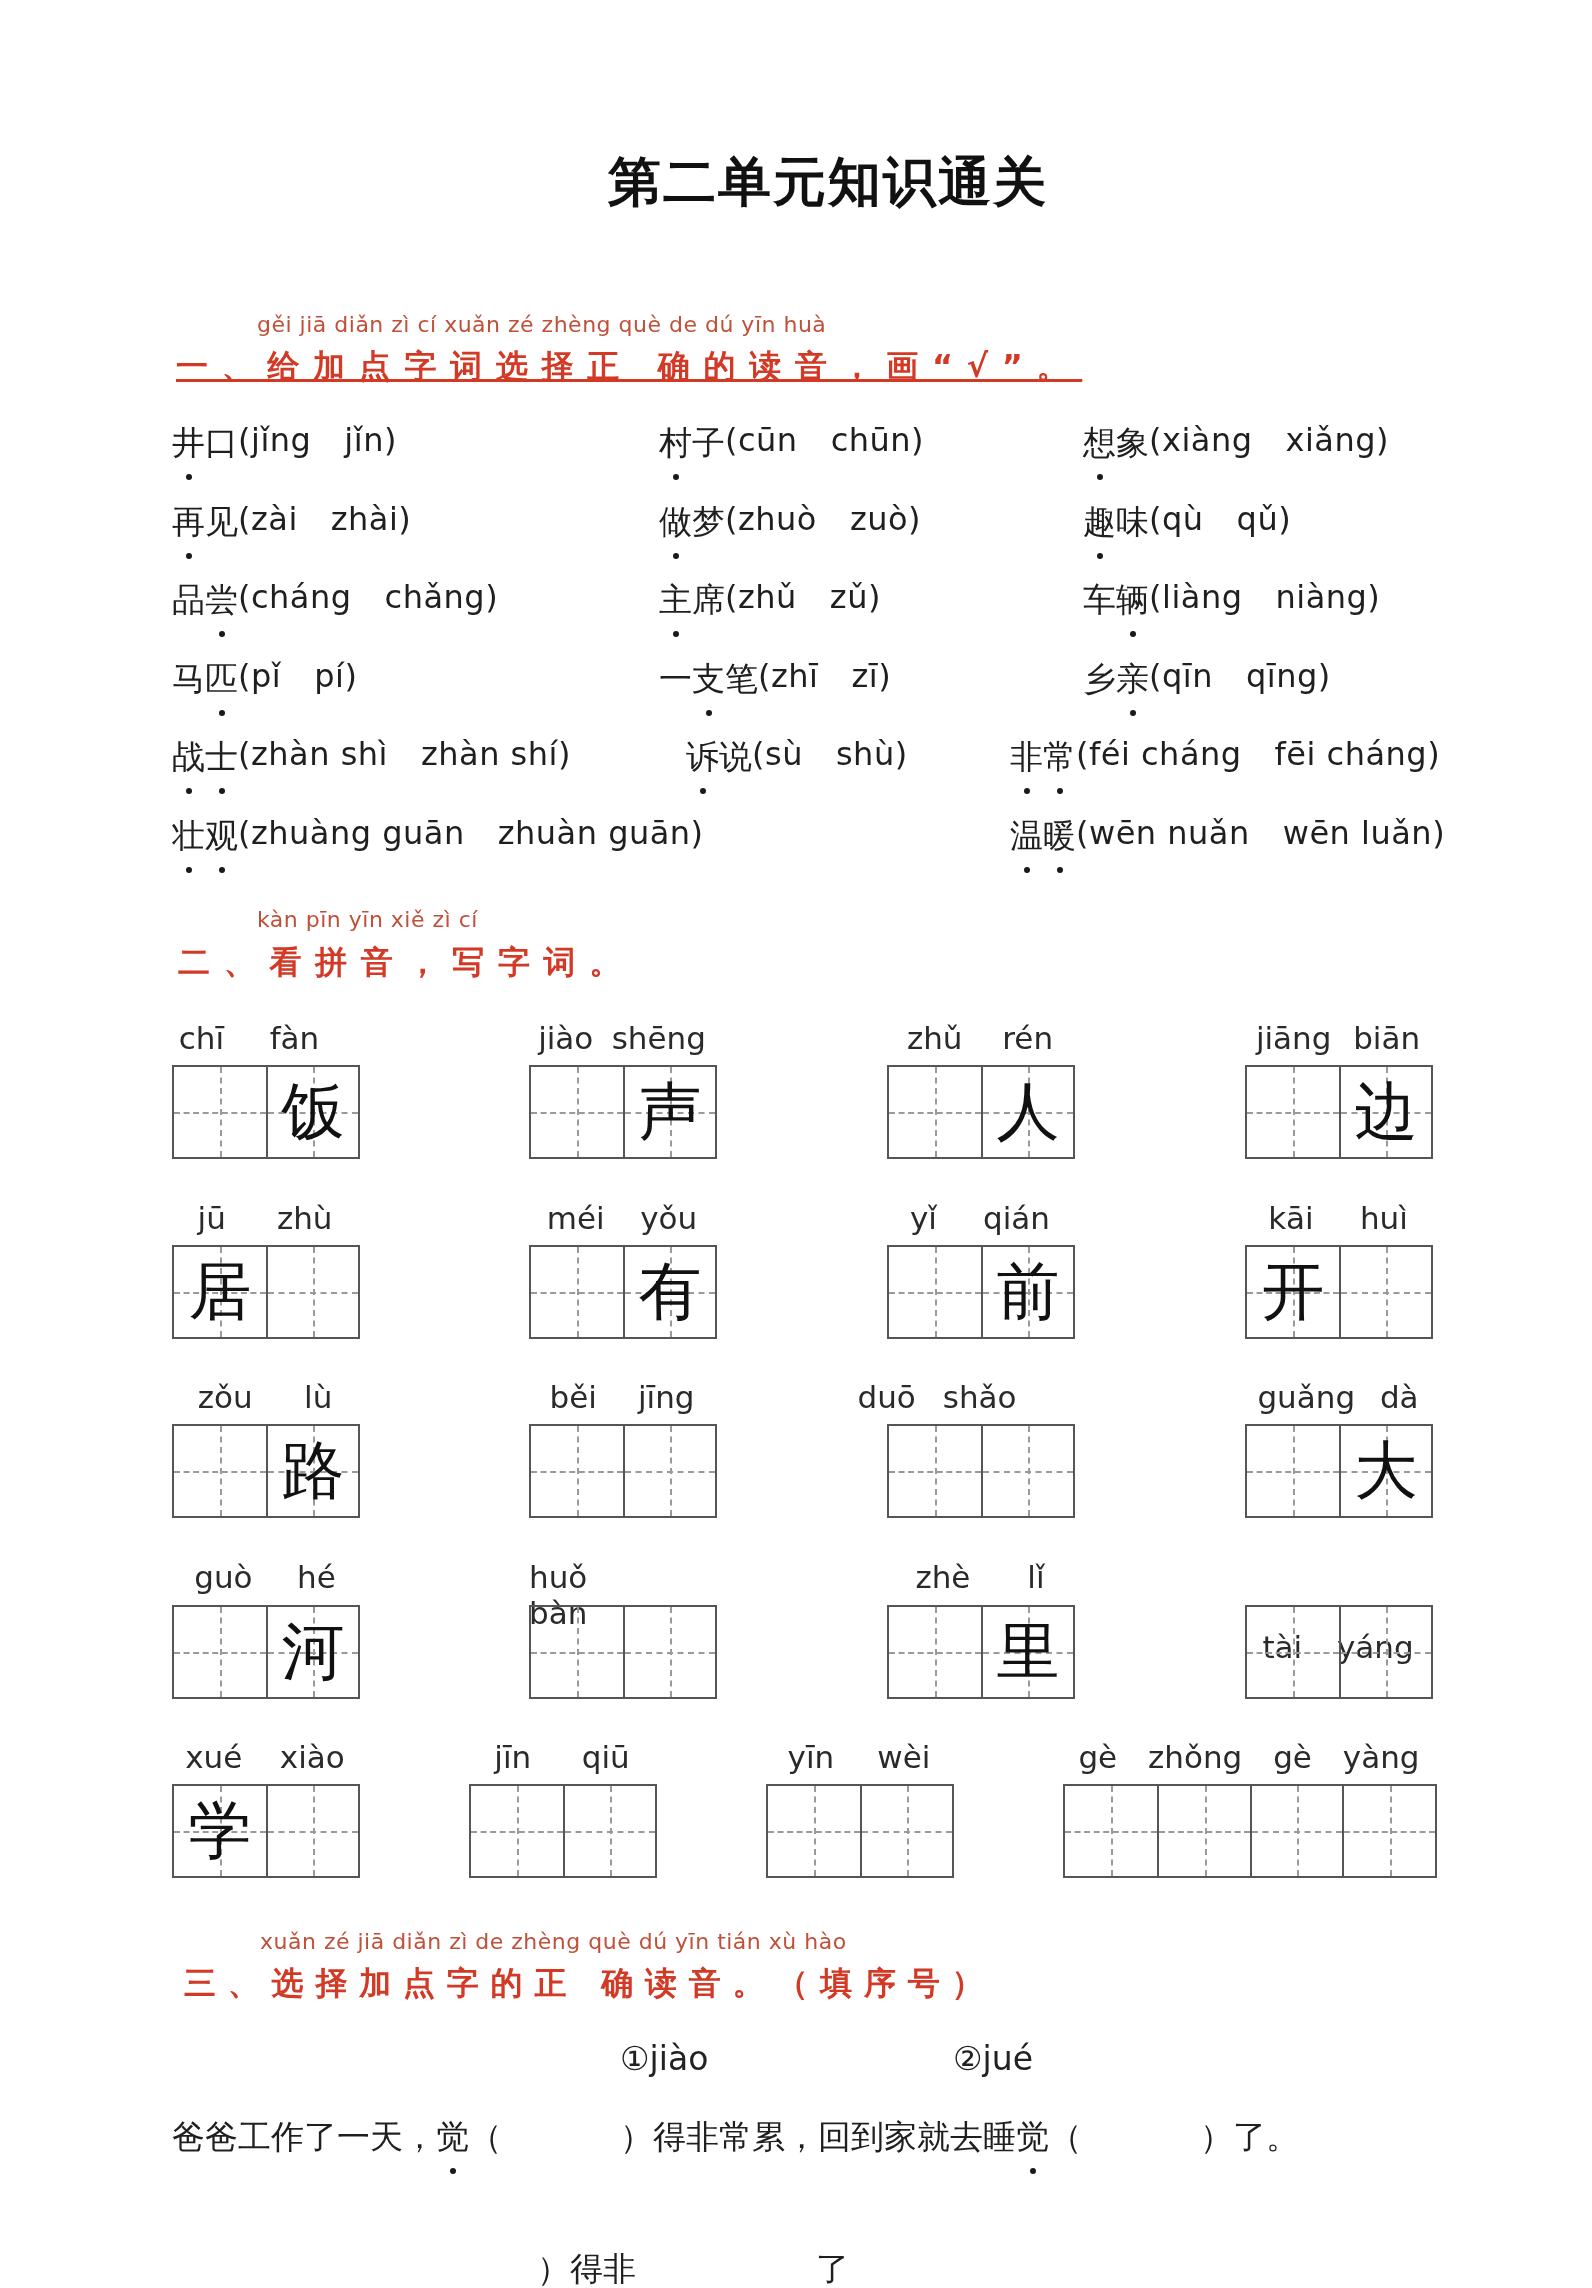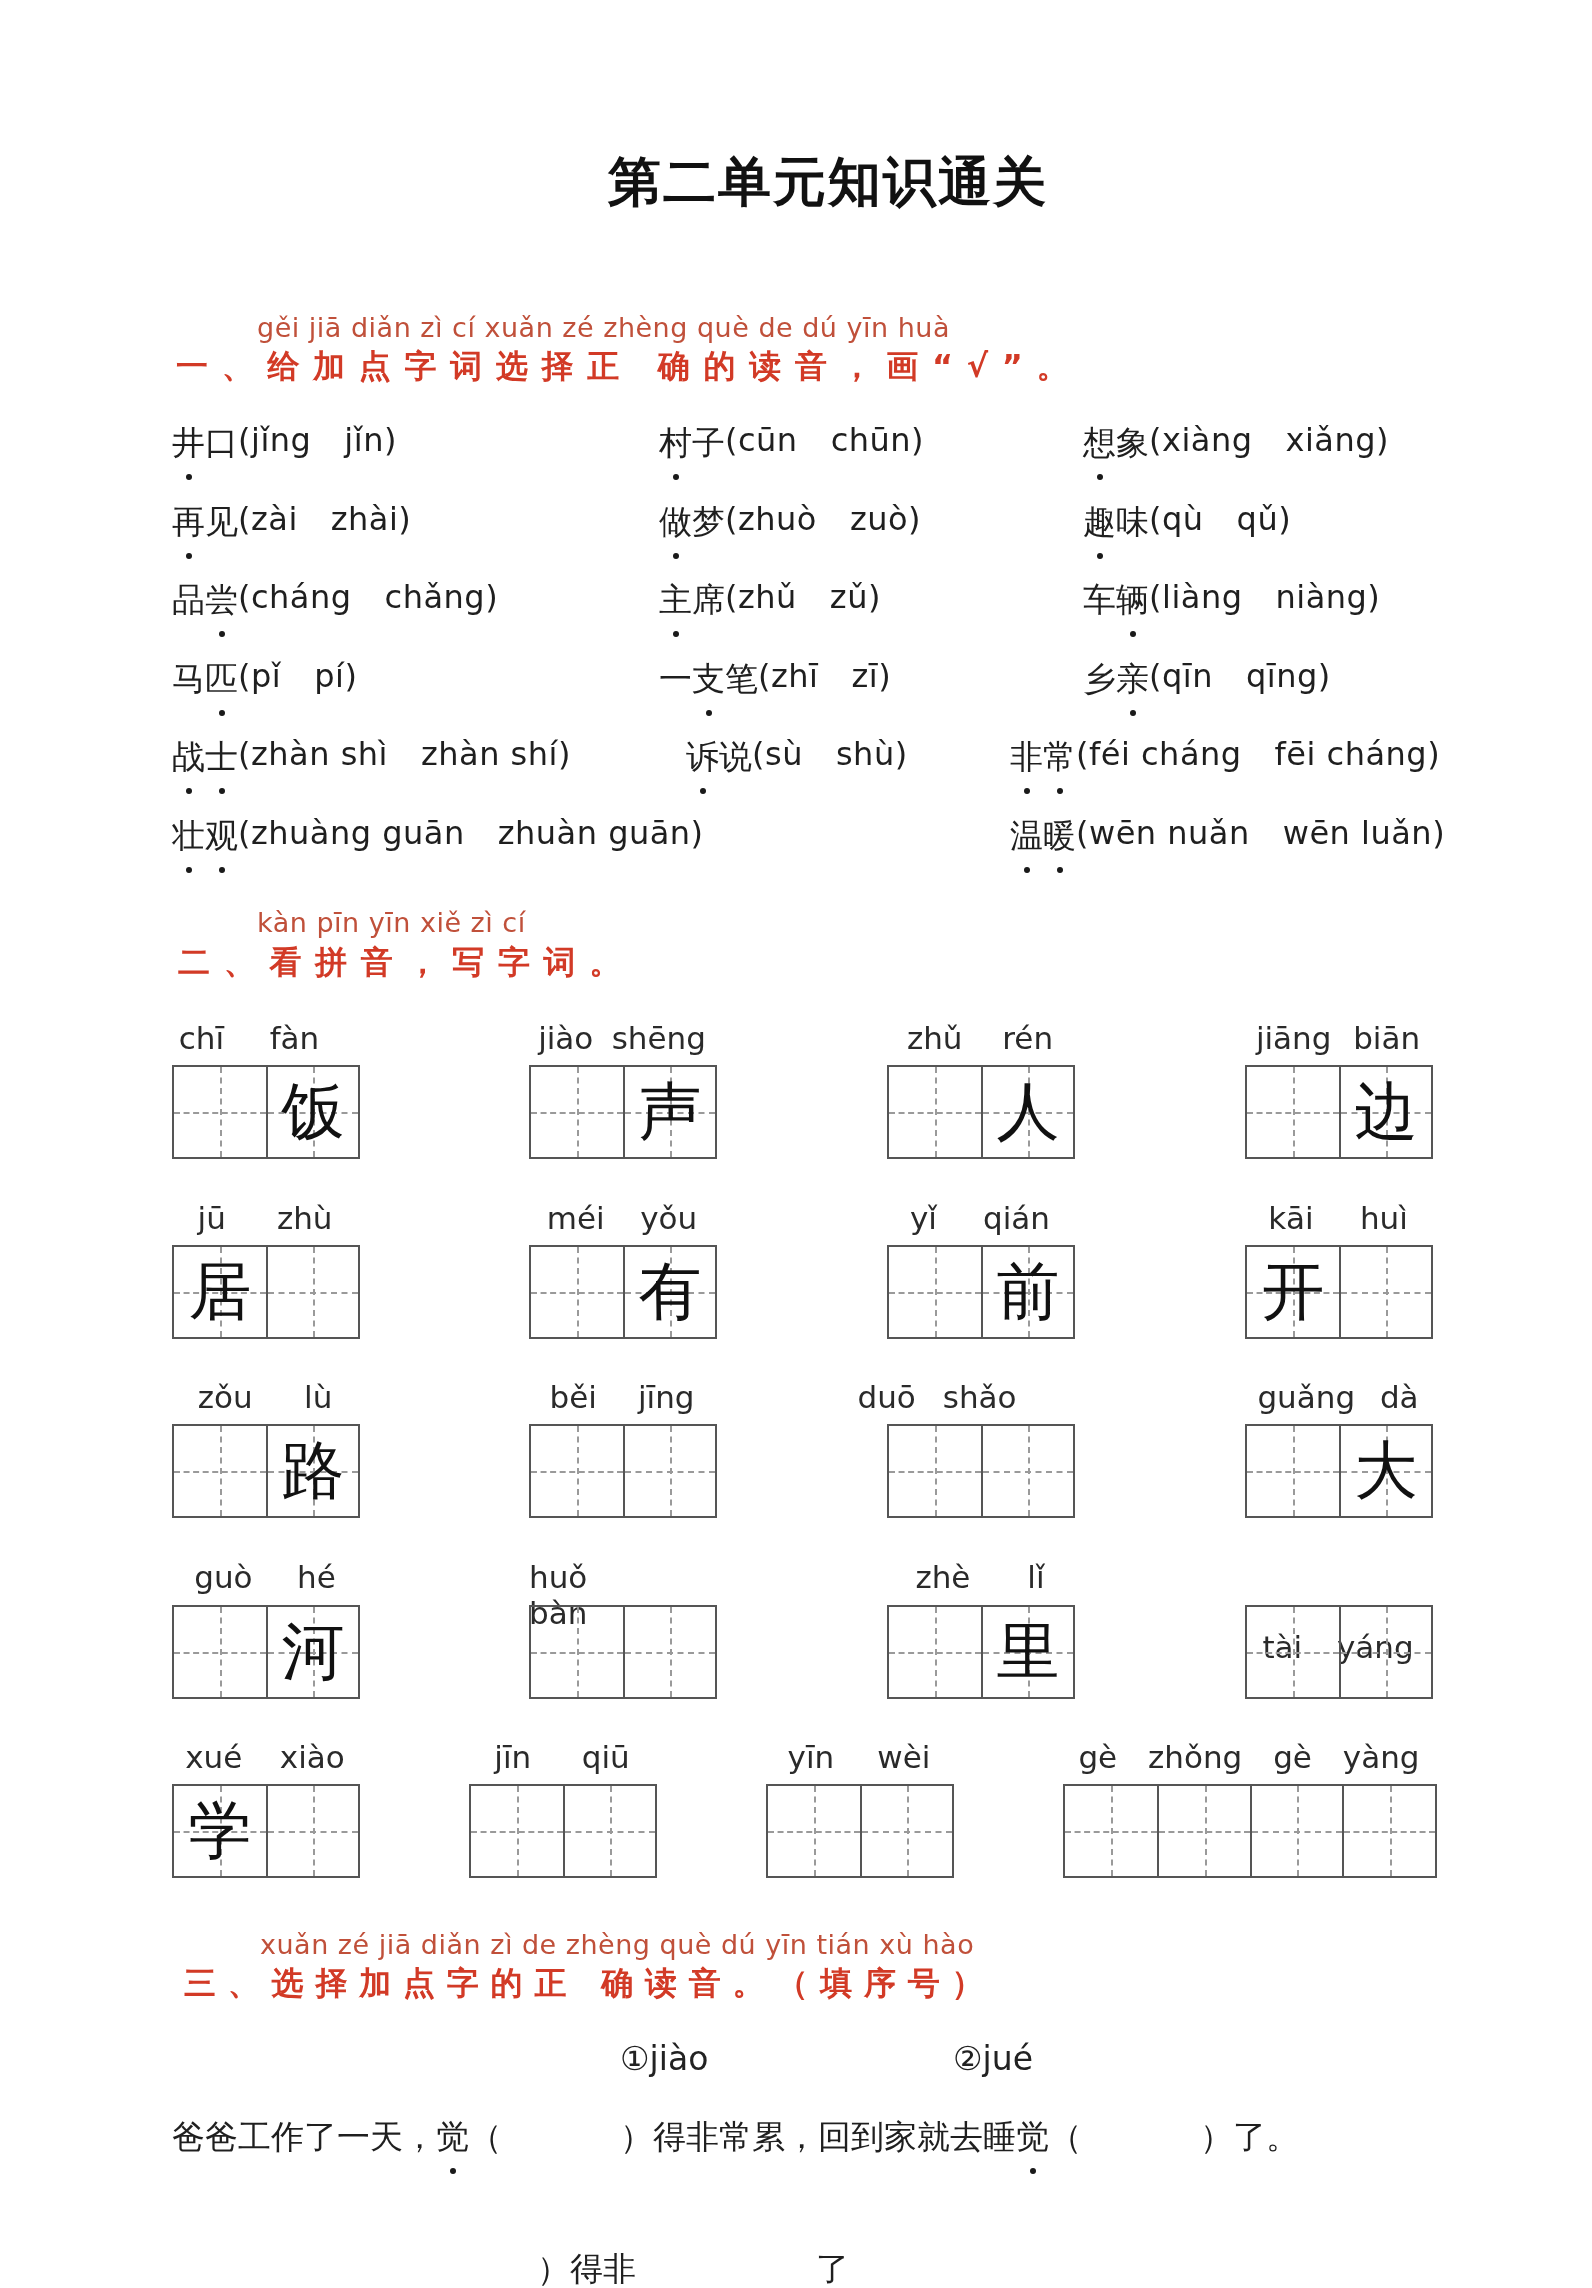--- a/index.html
+++ b/index.html
@@ -7,21 +7,21 @@
     width:1593px; height:2289px; position:relative; overflow:hidden;
     background:#ffffff; color:#1a1a1a;
     font-family:"DejaVu Sans","Liberation Sans",sans-serif;
   }
   .abs { position:absolute; white-space:nowrap; }
   .title {
     left:0; width:1656px; top:147px; text-align:center;
     font-family:"DejaVu Serif","Liberation Serif",serif;
     font-size:53px; font-weight:bold; letter-spacing:2px; color:#111;
   }
-  .sec-pinyin { color:#c0503a; font-size:27px; letter-spacing:0.5px; }
+  .sec-pinyin { color:#c0503a; font-size:22px; letter-spacing:0.5px; }
   .sec-heading { color:#d23a26; font-size:32px; font-weight:bold; letter-spacing:13.7px; }
   .item { font-size:33px; color:#1f1f1f; display:flex; align-items:flex-start; }
   .hz { position:relative; display:inline-block; }
   .hz.dot::after {
     content:""; position:absolute; left:50%; bottom:-13.7px;
     width:5.9px; height:5.9px; margin-left:-2.9px; border-radius:50%; background:#1a1a1a;
   }
   .py { font-size:32px; letter-spacing:0.5px; }
   .gap { display:inline-block; width:33px; }
   
@@ -45,21 +45,21 @@
   .opt { font-size:33px; color:#222; }
   .sentence { font-size:33px; color:#1f1f1f; display:flex; align-items:flex-start; }
   .blank { display:inline-block; width:118px; }
 </style>
 </head>
 <body>
 
 <div class="abs title">第二单元知识通关</div>
 
 <div class="abs sec-pinyin" style="left:257px;top:312px;">gěi jiā diǎn zì  cí  xuǎn zé zhèng què de dú yīn    huà</div>
-<div class="abs sec-heading" style="left:176px;top:345px;">一、给加点字词选择正 确的读音，画“√”。</div>
+<div class="abs sec-heading" style="left:176px;top:345px;text-decoration:underline;">一、给加点字词选择正 确的读音，画“√”。</div>
 
 <div id="s1-items">
     <div class="abs item" style="left: 172px; top: 421px;">
       <span class="hz dot">井</span>
       <span class="hz">口</span>
       <span class="py"><span>(</span><span>jǐng</span><span class="gap"></span><span>jǐn</span><span>)</span></span>
     </div>
     <div class="abs item" style="left: 659px; top: 421px;">
       <span class="hz dot">村</span>
       <span class="hz">子</span>

